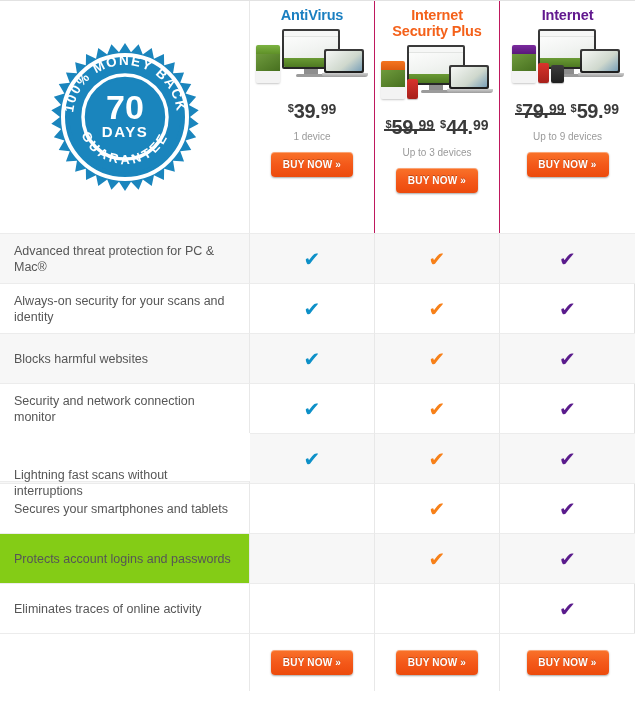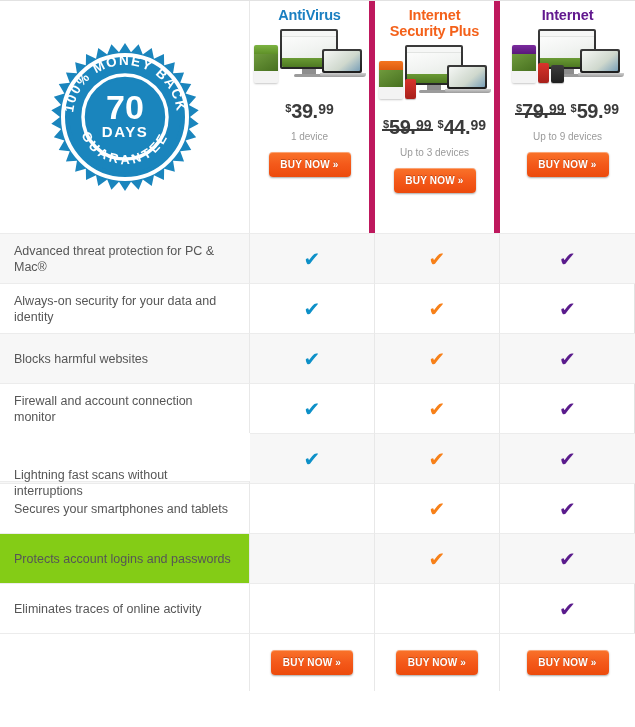--- a/index.html
+++ b/index.html
@@ -44,21 +44,21 @@
   }
   .seal svg { display: block; }
 
   
   .plan-col {
     grid-row: 1;
     display: flex;
     flex-direction: column;
     align-items: center;
     background: #ffffff;
-    border-right: 6px solid #be185d;
+    border-right: 1px solid #be185d;
     padding-top: 6px;
   }
   .plan-col.c1 { grid-column: 2; }
   .plan-col.c2 { grid-column: 3; }
   .plan-col.c3 { grid-column: 4; border-right: none; }
 
   .plan-title {
     font-size: 14.5px;
     font-weight: bold;
     line-height: 16px;
@@ -418,33 +418,33 @@
     <div class="devices">Up to 9 devices</div>
     <button class="buy-btn">BUY NOW »</button>
   </div>
 
   <div id="feature-rows" style="display:contents"><div class="row-shade" style="display: contents;"><div class="feat-label" style="background: rgb(247, 247, 247);">Advanced threat protection for PC &amp; Mac®</div><div class="feat-cell" style="background: rgb(247, 247, 247);">
           <span class="check blue">✔</span>
         </div><div class="feat-cell" style="background: rgb(247, 247, 247);">
           <span class="check orange">✔</span>
         </div><div class="feat-cell last" style="background: rgb(247, 247, 247);">
           <span class="check purple">✔</span>
-        </div></div><div style="display: contents;"><div class="feat-label">Always-on security for your data and identity</div><div class="feat-cell">
+        </div></div><div style="display: contents;"><div class="feat-label">Always-on security for your scans and identity</div><div class="feat-cell">
           <span class="check blue">✔</span>
         </div><div class="feat-cell">
           <span class="check orange">✔</span>
         </div><div class="feat-cell last">
           <span class="check purple">✔</span>
         </div></div><div class="row-shade" style="display: contents;"><div class="feat-label" style="background: rgb(247, 247, 247);">Blocks harmful websites</div><div class="feat-cell" style="background: rgb(247, 247, 247);">
           <span class="check blue">✔</span>
         </div><div class="feat-cell" style="background: rgb(247, 247, 247);">
           <span class="check orange">✔</span>
         </div><div class="feat-cell last" style="background: rgb(247, 247, 247);">
           <span class="check purple">✔</span>
-        </div></div><div style="display: contents;"><div class="feat-label">Firewall and account connection monitor</div><div class="feat-cell">
+        </div></div><div style="display: contents;"><div class="feat-label">Security and network connection monitor</div><div class="feat-cell">
           <span class="check blue">✔</span>
         </div><div class="feat-cell">
           <span class="check orange">✔</span>
         </div><div class="feat-cell last">
           <span class="check purple">✔</span>
         </div></div><div class="row-shade" style="display: contents;"><div class="feat-label" style="background: rgb(247, 247, 247); margin-top: 48px;">Lightning fast scans without interruptions</div><div class="feat-cell" style="background: rgb(247, 247, 247);">
           <span class="check blue">✔</span>
         </div><div class="feat-cell" style="background: rgb(247, 247, 247);">
           <span class="check orange">✔</span>
         </div><div class="feat-cell last" style="background: rgb(247, 247, 247);">

